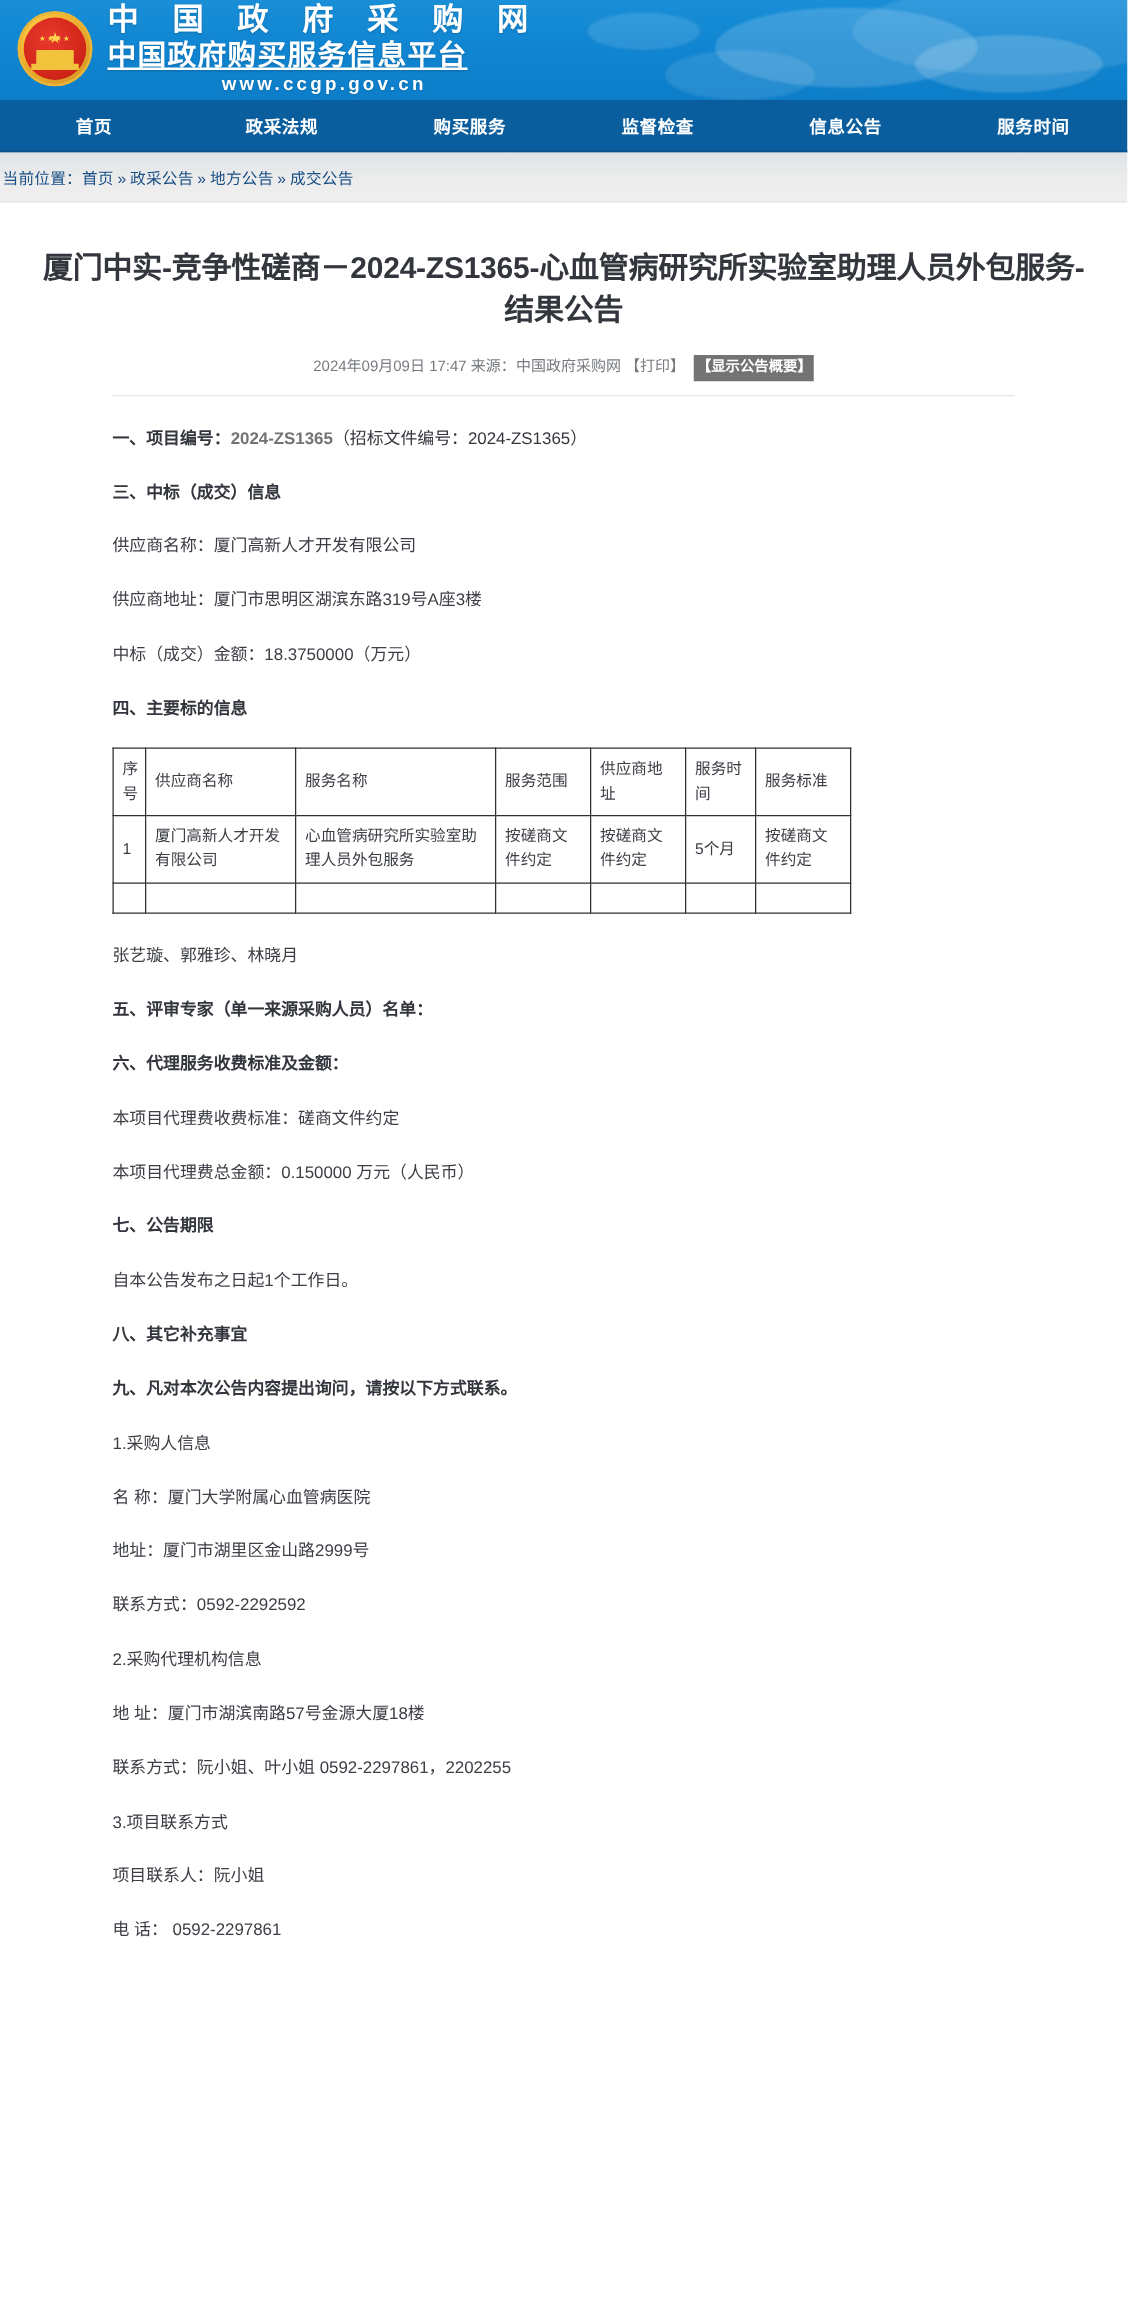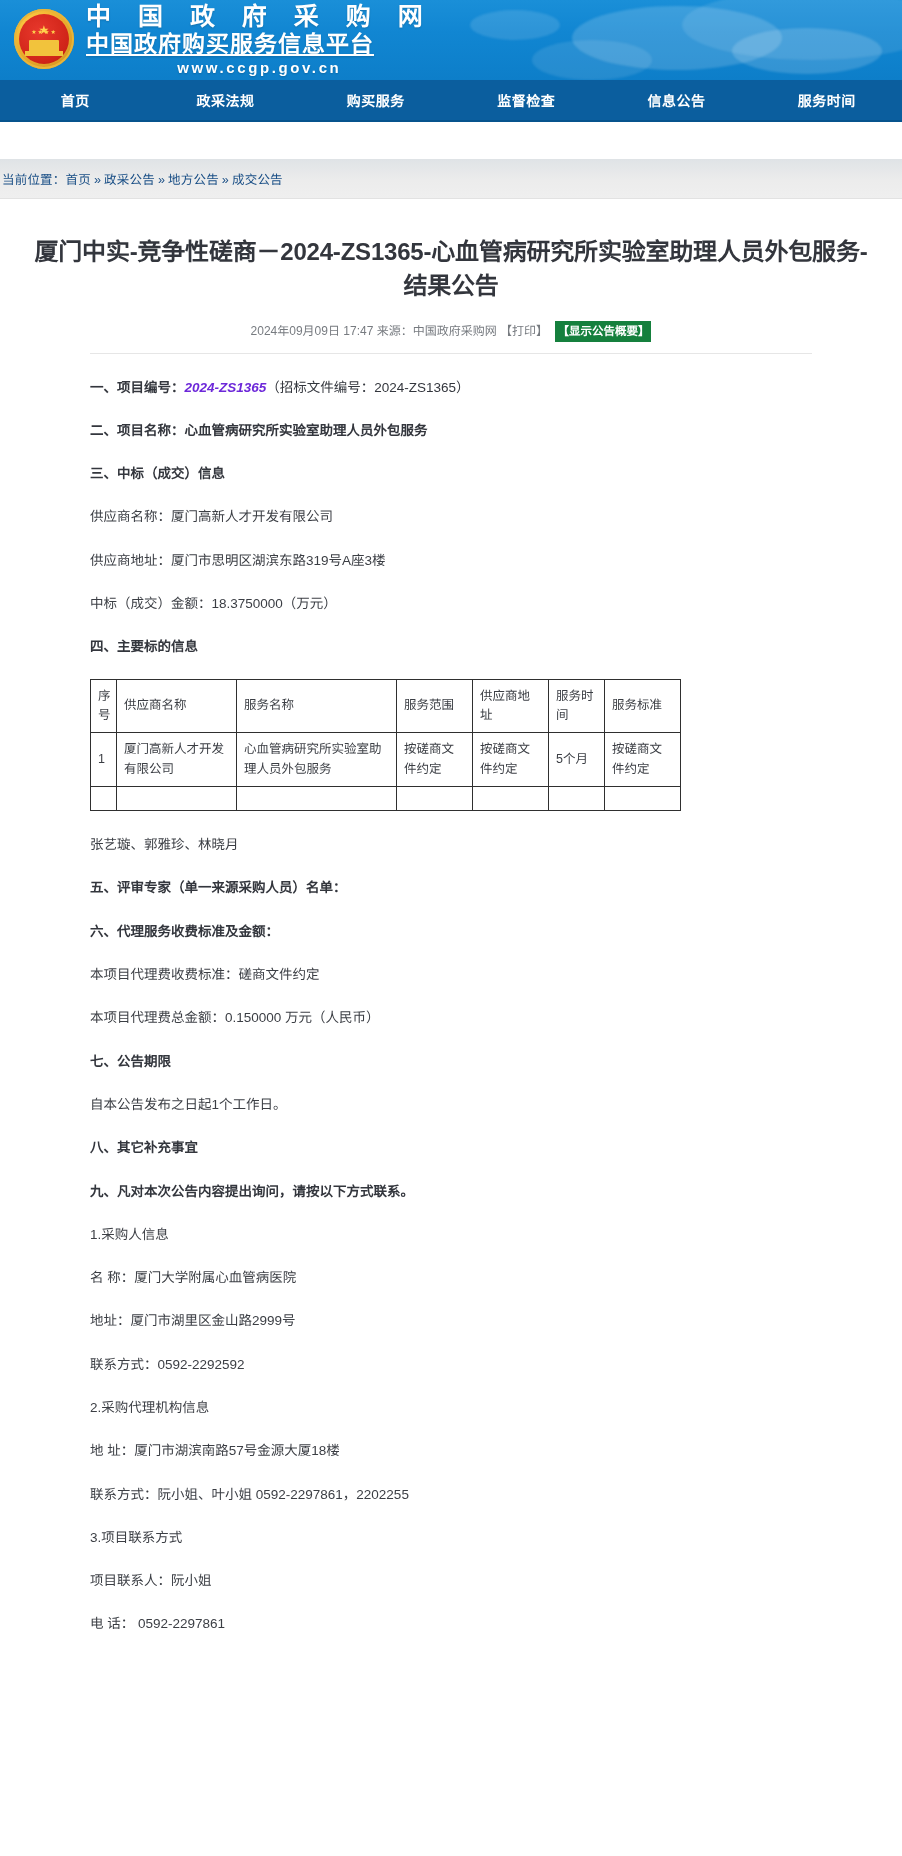--- a/index.html
+++ b/index.html
@@ -124,21 +124,20 @@
   }
 
   
   .crumb-band {
     background: linear-gradient(180deg, #dfe3e6 0%, #ececec 55%, #efefef 100%);
     height: 40px;
     display: flex;
     align-items: center;
     padding-left: 2px;
     border-bottom: 1px solid #e2e2e2;
-    margin-top: 37px;
   }
   .crumb {
     font-size: 12.5px;
     color: #1a4f86;
     letter-spacing: 0.2px;
     white-space: nowrap;
   }
   .crumb a { color: #1a4f86; text-decoration: none; cursor: pointer; }
   .crumb .sep { color: #1a4f86; margin: 0 3px; }
 
@@ -158,21 +157,21 @@
   .meta {
     margin-top: 18px;
     text-align: center;
     font-size: 12px;
     color: #777b80;
     line-height: 1.6;
   }
   .meta .print { color: #777b80; cursor: pointer; }
   .badge-summary {
     display: inline-block;
-    background: #15803d;
+    background: #737373;
     color: #ffffff;
     font-size: 11.5px;
     font-weight: bold;
     padding: 1px 2px;
     margin-left: 4px;
     cursor: pointer;
     letter-spacing: 0;
   }
   .meta-rule {
     margin: 11px 80px 0 80px;
@@ -182,21 +181,21 @@
 
   .body {
     margin: 0 80px;
     padding-top: 22px;
     font-size: 13.5px;
     color: #3b3e44;
     line-height: 1.8;
   }
   .p { margin: 0 0 19px 0; }
   .p.bold { font-weight: bold; color: #33363d; }
-  .p .b { font-weight: bold; color: #6d28d9; font-style: italic; }
+  .p .b { font-weight: bold; color: #737373; }
 
   
   table.maintable {
     border-collapse: collapse;
     width: 590px;
     margin: 4px 0 22px 0;
     font-size: 12.5px;
     color: #3b3e44;
     table-layout: fixed;
   }
@@ -270,23 +269,20 @@
   </div>
 
   <hr class="meta-rule">
 
   <div class="body">
 
     <p class="p bold">
       <span>一、项目编号：</span><span class="b">2024-ZS1365</span><span style="font-weight:normal">（招标文件编号：2024-ZS1365）</span>
     </p>
 
-    <p class="p bold">
-      <span>二、项目名称：</span><span>心血管病研究所实验室助理人员外包服务</span>
-    </p>
 
     <p class="p bold">三、中标（成交）信息</p>
 
     <p class="p">供应商名称：厦门高新人才开发有限公司</p>
     <p class="p">供应商地址：厦门市思明区湖滨东路319号A座3楼</p>
     <p class="p">中标（成交）金额：18.3750000（万元）</p>
 
     <p class="p bold">四、主要标的信息</p>
 
     <table class="maintable">

